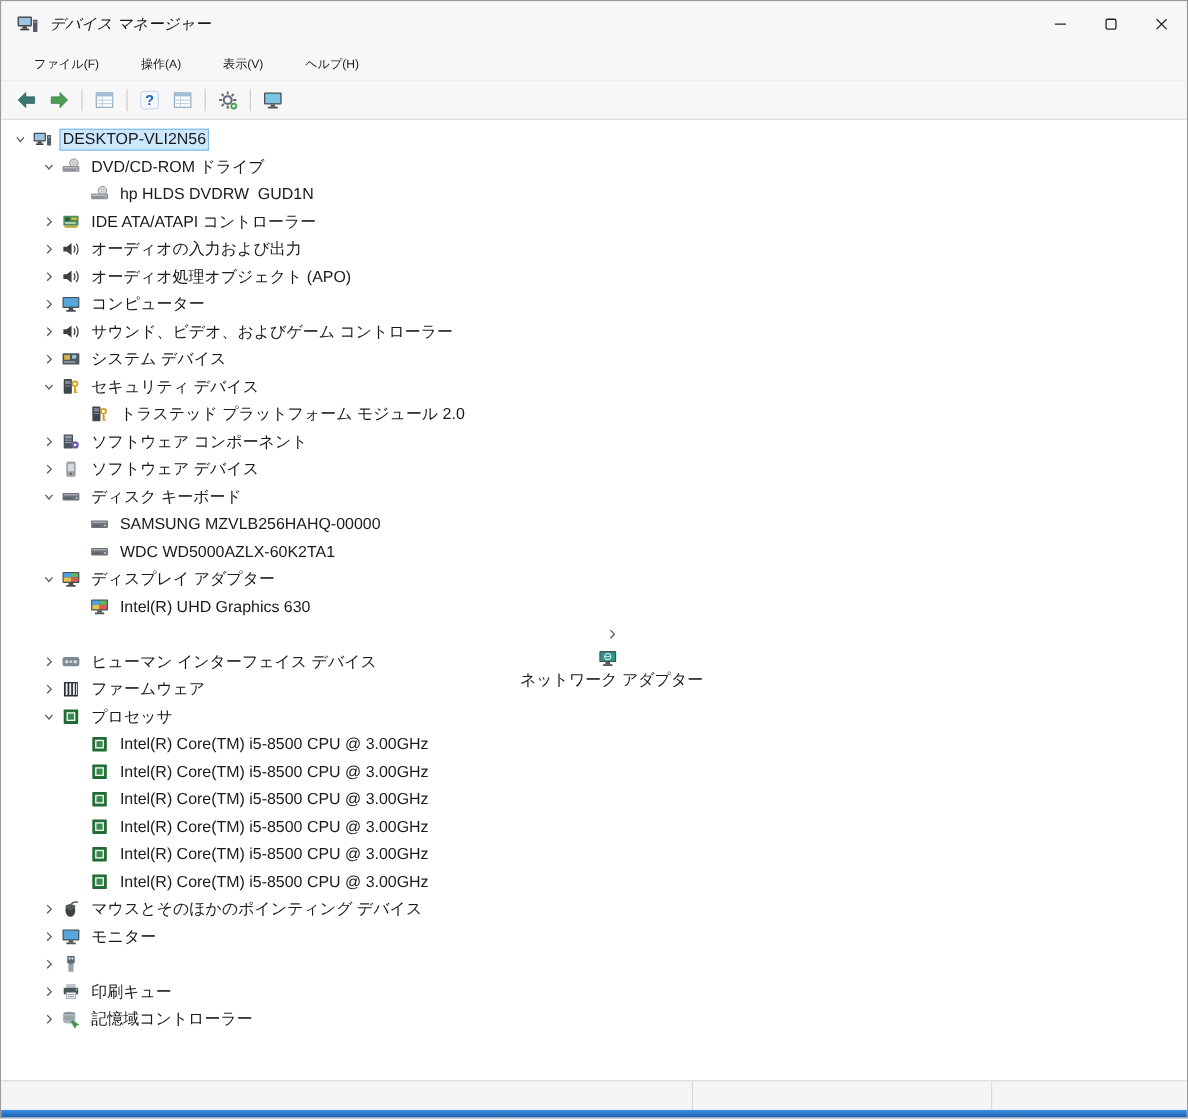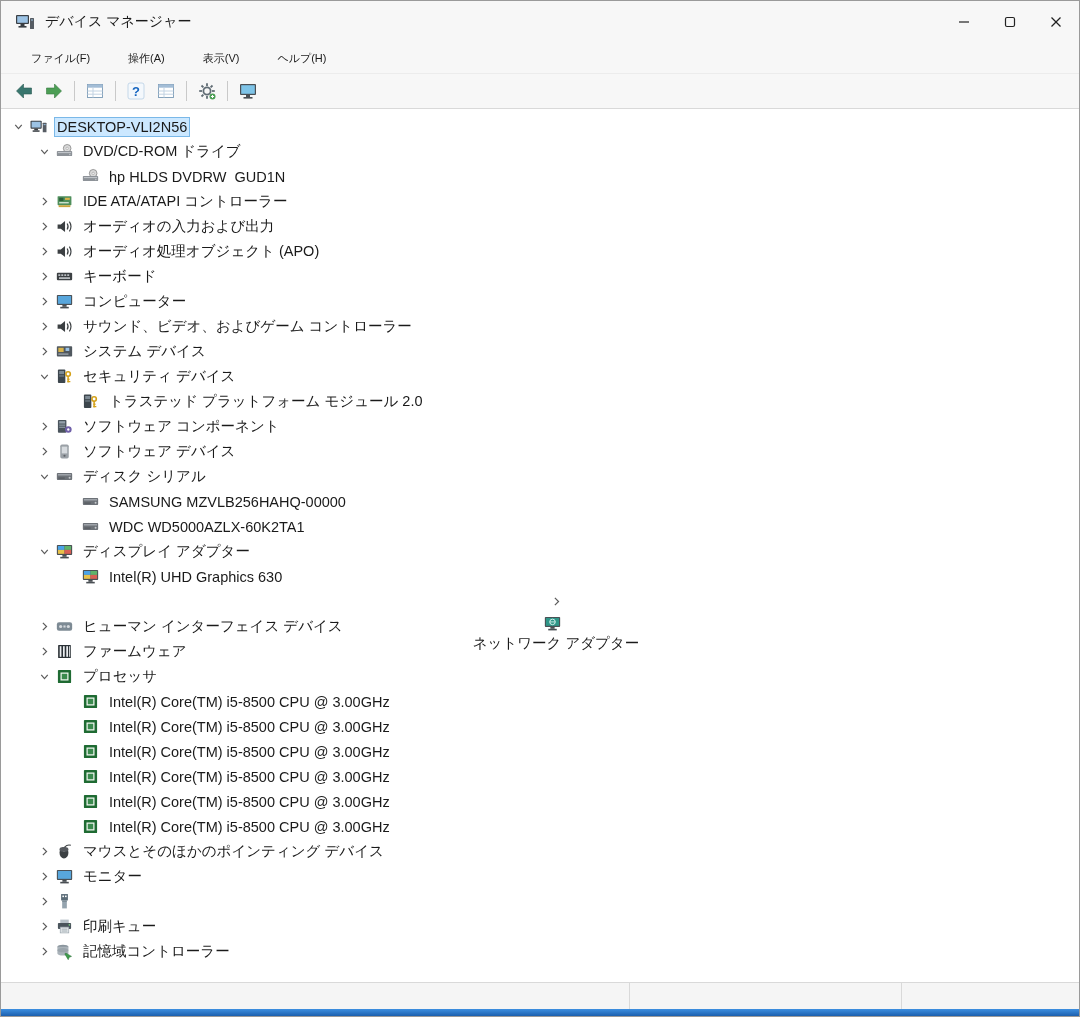--- a/index.html
+++ b/index.html
@@ -9,21 +9,21 @@
     color:#1a1a1a; background:#fff;
   }
   .window {
     width:1080px; height:1017px;
     border:1px solid #9a9a9a;
     display:flex; flex-direction:column;
     background:#f7f7f7;
     overflow:hidden;
   }
   
-  .titlebar { height:42px; display:flex; align-items:center; flex-shrink:0; }
+  .titlebar { height:42px; display:flex; align-items:center; flex-shrink:0;font-style:italic; }
   .titlebar .app-icon { width:20px; height:20px; margin-left:14px; margin-right:10px; }
   .titlebar .title { font-size:14px; }
   .titlebar .spacer { flex:1; }
   .win-btn { width:46px; height:42px; display:flex; align-items:center; justify-content:center; cursor:default; }
   .win-btn svg { width:12px; height:12px; }
   
   .menubar { height:30px; display:flex; align-items:center; padding-left:18px; flex-shrink:0; }
   .menu-item { font-size:11px; padding:4px 12px; margin-right:14px; border-radius:3px; }
   
   .toolbar {
@@ -221,30 +221,20 @@
       <div class="tree-row" style="padding-left: 32px;"><span class="chevron"><svg viewBox="0 0 16 16">
             <path d="M6 3.5 L10.5 8 L6 12.5" stroke="#5c5c5c" fill="none" stroke-width="1.5"></path>
           </svg></span><span class="node-icon"><svg viewBox="0 0 16 16">
             <polygon points="1.5,6 4.5,6 8.5,2.8 8.5,13.2 4.5,10 1.5,10" fill="#3c4043"></polygon>
             <path d="M10.5 5.2 q1.8 2.8 0 5.6" stroke="#3c4043" fill="none" stroke-width="1.1"></path>
             <path d="M12.6 3.4 q3 4.6 0 9.2" stroke="#3c4043" fill="none" stroke-width="1.1"></path>
           </svg></span><span class="node-label">オーディオ処理オブジェクト (APO)</span></div>
       <div class="tree-row" style="padding-left: 32px;"><span class="chevron"><svg viewBox="0 0 16 16">
             <path d="M6 3.5 L10.5 8 L6 12.5" stroke="#5c5c5c" fill="none" stroke-width="1.5"></path>
           </svg></span><span class="node-icon"><svg viewBox="0 0 16 16">
-            <rect x="0.8" y="4.5" width="14.4" height="7" rx="1" fill="#3c4043"></rect>
-            <rect x="2.2" y="6" width="1.8" height="1.4" fill="#cfd3d7"></rect>
-            <rect x="5" y="6" width="1.8" height="1.4" fill="#cfd3d7"></rect>
-            <rect x="7.8" y="6" width="1.8" height="1.4" fill="#cfd3d7"></rect>
-            <rect x="10.6" y="6" width="1.8" height="1.4" fill="#cfd3d7"></rect>
-            <rect x="2.8" y="8.8" width="10.4" height="1.4" fill="#cfd3d7"></rect>
-          </svg></span><span class="node-label">キーボード</span></div>
-      <div class="tree-row" style="padding-left: 32px;"><span class="chevron"><svg viewBox="0 0 16 16">
-            <path d="M6 3.5 L10.5 8 L6 12.5" stroke="#5c5c5c" fill="none" stroke-width="1.5"></path>
-          </svg></span><span class="node-icon"><svg viewBox="0 0 16 16">
             <rect x="0.8" y="1.8" width="14.4" height="9.4" rx="0.8" fill="#4a4f54"></rect>
             <rect x="1.8" y="2.8" width="12.4" height="7.4" fill="#58a6dc"></rect>
             <rect x="6" y="11.2" width="4" height="1.8" fill="#4a4f54"></rect>
             <rect x="4" y="13" width="8" height="1.5" fill="#4a4f54"></rect>
           </svg></span><span class="node-label">コンピューター</span></div>
       <div class="tree-row" style="padding-left: 32px;"><span class="chevron"><svg viewBox="0 0 16 16">
             <path d="M6 3.5 L10.5 8 L6 12.5" stroke="#5c5c5c" fill="none" stroke-width="1.5"></path>
           </svg></span><span class="node-icon"><svg viewBox="0 0 16 16">
             <polygon points="1.5,6 4.5,6 8.5,2.8 8.5,13.2 4.5,10 1.5,10" fill="#3c4043"></polygon>
             <path d="M10.5 5.2 q1.8 2.8 0 5.6" stroke="#3c4043" fill="none" stroke-width="1.1"></path>
@@ -295,21 +285,21 @@
             <rect x="5.4" y="3.4" width="5.2" height="6.4" fill="#d6dade"></rect>
             <circle cx="8" cy="12" r="1" fill="#5f6368"></circle>
           </svg></span><span class="node-label">ソフトウェア デバイス</span></div>
       <div class="tree-row" style="padding-left: 32px;"><span class="chevron"><svg viewBox="0 0 16 16">
             <path d="M4 6 L8 10.5 L12 6" stroke="#5c5c5c" fill="none" stroke-width="1.5"></path>
           </svg></span><span class="node-icon"><svg viewBox="0 0 16 16">
             <rect x="0.8" y="4.8" width="14.4" height="6.4" rx="0.8" fill="#6d7278"></rect>
             <rect x="1.8" y="5.8" width="12.4" height="1.2" fill="#a8adb3"></rect>
             <circle cx="12.8" cy="9.2" r="0.9" fill="#c6cacd"></circle>
             <rect x="2.2" y="9" width="6" height="1" fill="#53575c"></rect>
-          </svg></span><span class="node-label">ディスク シリアル</span></div>
+          </svg></span><span class="node-label">ディスク キーボード</span></div>
       <div class="tree-row" style="padding-left: 58px;"><span class="chevron"></span><span class="node-icon"><svg viewBox="0 0 16 16">
             <rect x="0.8" y="4.8" width="14.4" height="6.4" rx="0.8" fill="#6d7278"></rect>
             <rect x="1.8" y="5.8" width="12.4" height="1.2" fill="#a8adb3"></rect>
             <circle cx="12.8" cy="9.2" r="0.9" fill="#c6cacd"></circle>
             <rect x="2.2" y="9" width="6" height="1" fill="#53575c"></rect>
           </svg></span><span class="node-label">SAMSUNG MZVLB256HAHQ-00000</span></div>
       <div class="tree-row" style="padding-left: 58px;"><span class="chevron"></span><span class="node-icon"><svg viewBox="0 0 16 16">
             <rect x="0.8" y="4.8" width="14.4" height="6.4" rx="0.8" fill="#6d7278"></rect>
             <rect x="1.8" y="5.8" width="12.4" height="1.2" fill="#a8adb3"></rect>
             <circle cx="12.8" cy="9.2" r="0.9" fill="#c6cacd"></circle>

